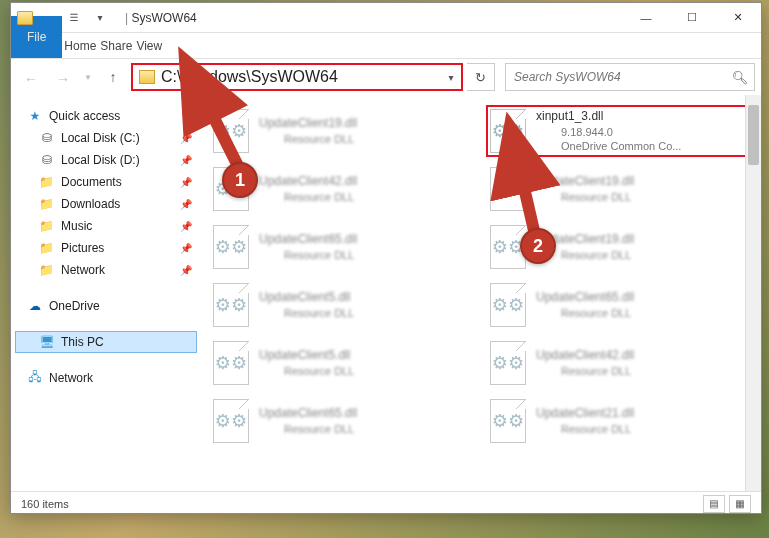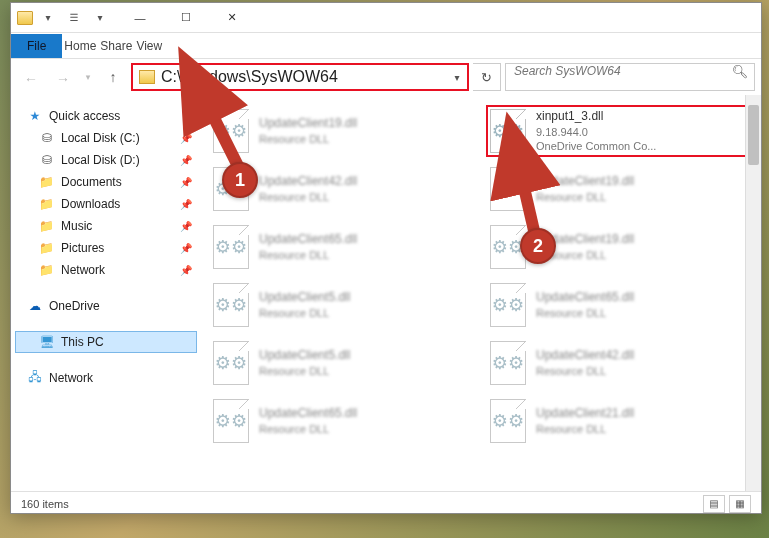--- a/index.html
+++ b/index.html
@@ -8,32 +8,32 @@
   .titlebar { height: 30px; background: #fff; display: flex; align-items: center; border-bottom: 1px solid #e0e0e0; }
   .tb-icons { display: flex; align-items: center; padding: 0 6px; gap: 4px; }
   .tb-folder-icon { width: 16px; height: 14px; background: linear-gradient(#ffe9a8, #f0c84c); border: 1px solid #d0a030; border-radius: 1px; position: relative; }
   .qat-btn { width: 22px; height: 22px; display: flex; align-items: center; justify-content: center; font-size: 10px; color: #555; }
   .tb-title { flex: 1; padding-left: 8px; font-size: 12px; color: #333; }
   .tb-title::before { content: "|  "; color: #888; }
   .win-controls { display: flex; }
   .win-btn { width: 46px; height: 30px; display: flex; align-items: center; justify-content: center; font-size: 11px; color: #333; }
 
   .ribbon-tabs { height: 26px; background: #fff; display: flex; align-items: flex-end; border-bottom: 1px solid #e0e0e0; }
-  .tab-file { background: #1979ca; color: #0f172a; padding: 5px 16px; font-size: 12px; }
+  .tab-file { background: #1979ca; color: #e5e5e5; padding: 14px 16px; font-size: 12px; }
   .tab { padding: 5px 2px; font-size: 12px; color: #444; }
 
   .nav-row { height: 36px; display: flex; align-items: center; padding: 0 6px; gap: 4px; }
   .nav-btn { width: 28px; height: 28px; display: flex; align-items: center; justify-content: center; color: #555; font-size: 14px; }
   .nav-btn.disabled { color: #bbb; }
   .addr-wrap { flex: 1; display: flex; align-items: center; border: 2px solid #e81123; height: 28px; background: #fff; }
   .addr-folder { width: 16px; height: 14px; background: linear-gradient(#ffe9a8, #f0c84c); border: 1px solid #d0a030; margin: 0 6px; }
   .addr-text { flex: 1; font-size: 16px; color: #222; }
   .addr-drop { width: 20px; text-align: center; font-size: 10px; color: #555; }
   .refresh-btn { width: 28px; height: 28px; border: 1px solid #ccc; display: flex; align-items: center; justify-content: center; font-size: 13px; color: #555; border-left: none; }
-  .search-wrap { width: 250px; height: 28px; border: 1px solid #ccc; display: flex; align-items: flex-start; }
+  .search-wrap { width: 250px; height: 28px; border: 1px solid #ccc; display: flex; align-items: center; margin-left: 6px; }
   .search-input { flex: 1; border: none; outline: none; font-size: 12px; padding: 0 8px; color: #999; font-style: italic; }
   .search-btn { width: 28px; text-align: center; font-size: 13px; color: #555; }
 
   .body-row { display: flex; height: 396px; }
   .sidebar { width: 190px; padding: 10px 4px; overflow: hidden; }
   .sb-group { margin-bottom: 14px; }
   .sb-item { display: flex; align-items: center; padding: 3px 4px 3px 24px; font-size: 12px; color: #222; gap: 6px; position: relative; }
   .sb-item.selected { background: #cde8ff; border: 1px solid #7ab7e8; padding: 2px 3px 2px 23px; }
   .sb-item .pin { margin-left: auto; color: #6a6a6a; font-size: 10px; }
   .sb-head { padding-left: 12px; }
@@ -46,21 +46,21 @@
   .ic.net { color: #3596d4; }
 
   .content { flex: 1; position: relative; padding: 10px 8px; overflow: hidden; }
   .files { display: grid; grid-template-columns: 1fr 1fr; gap: 6px 10px; }
   .file-item { display: flex; align-items: center; gap: 10px; padding: 4px; }
   .file-icon { width: 36px; height: 44px; border: 1px solid #c0c0c0; background: #fff; position: relative; display: flex; align-items: center; justify-content: center; flex-shrink: 0; }
   .file-icon::before { content: ""; position: absolute; top: -1px; right: -1px; width: 10px; height: 10px; background: linear-gradient(135deg, transparent 48%, #c0c0c0 50%, #fff 52%); }
   .gear-glyph { font-size: 18px; color: #9cb5bf; filter: blur(0.4px); }
   .file-text { font-size: 12px; line-height: 1.3; }
   .file-name { color: #333; }
-  .file-sub { color: #777; font-size: 11px; }
+  .file-sub { color: #777; font-size: 11px; margin-left: 25px; }
   .blurred .file-name, .blurred .file-sub { filter: blur(1.5px); color: #888; }
   .blurred .file-icon { filter: blur(0.6px); opacity: 0.85; }
   .highlighted { border: 2px solid #e81123; padding: 2px; }
 
   .scroll-track { position: absolute; right: 0; top: 0; bottom: 0; width: 16px; background: #f0f0f0; border-left: 1px solid #ddd; }
   .scroll-thumb { position: absolute; left: 2px; right: 2px; top: 10px; height: 60px; background: #c0c0c0; border-radius: 2px; }
 
   .statusbar { height: 24px; border-top: 1px solid #e0e0e0; display: flex; align-items: center; padding: 0 10px; font-size: 11px; color: #444; gap: 18px; }
   .view-toggles { margin-left: auto; display: flex; gap: 4px; }
   .vt { width: 22px; height: 18px; border: 1px solid #ccc; display: flex; align-items: center; justify-content: center; font-size: 10px; color: #555; }
@@ -74,20 +74,21 @@
 
 <div class="window">
 
   <div class="titlebar">
     <div class="tb-icons">
       <span class="tb-folder-icon"></span>
       <span class="qat-btn">▾</span>
       <span class="qat-btn">☰</span>
       <span class="qat-btn">▾</span>
     </div>
+    <div class="tb-title">SysWOW64</div>
     <div class="win-controls">
       <div class="win-btn">—</div>
       <div class="win-btn">☐</div>
       <div class="win-btn win-close">✕</div>
     </div>
   </div>
 
   <div class="ribbon-tabs">
     <div class="tab-file">File</div>
     <div class="tab">Home</div>

